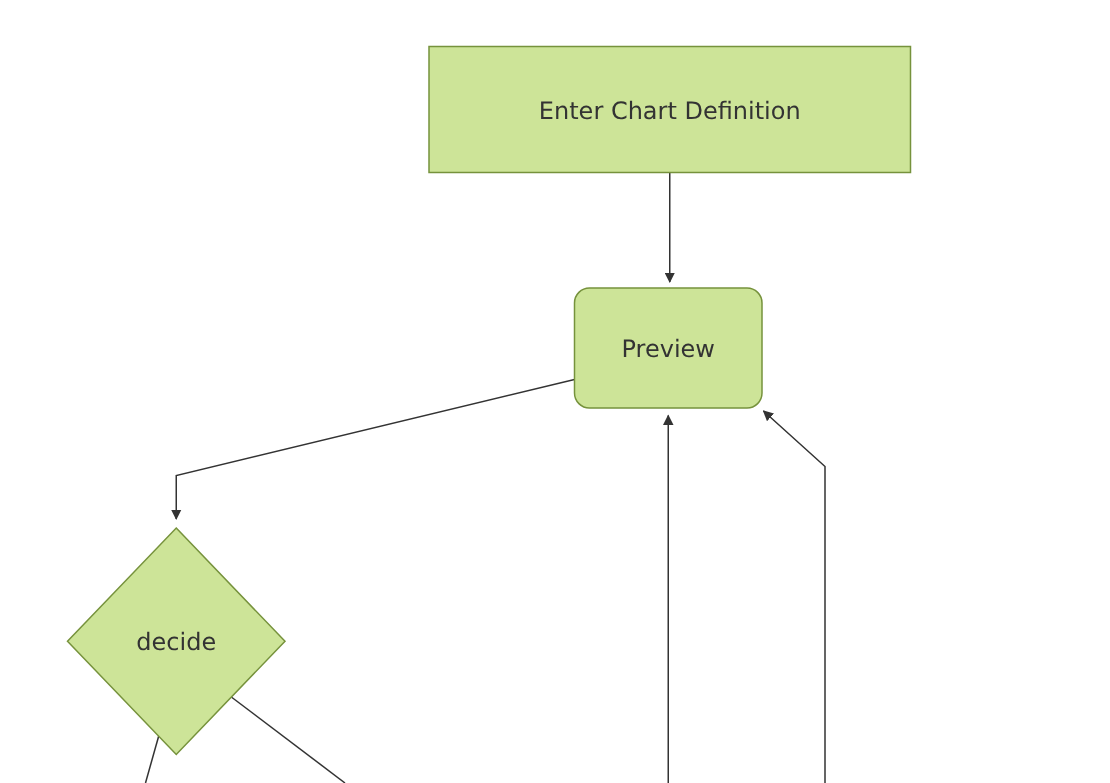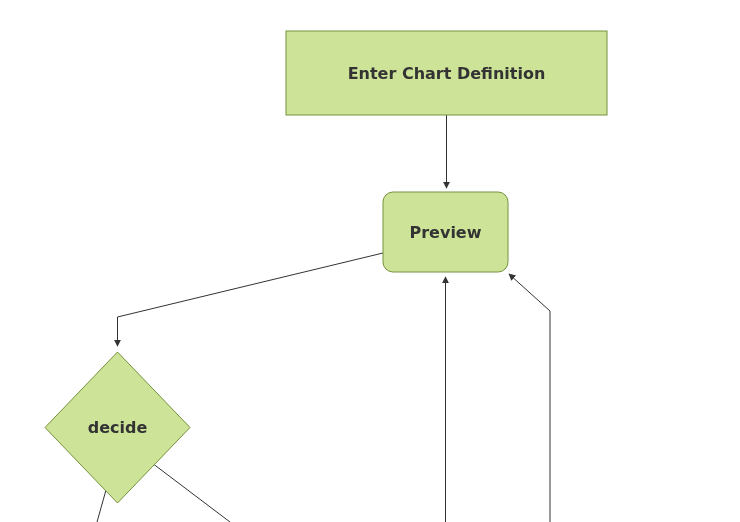--- a/index.html
+++ b/index.html
@@ -7,21 +7,20 @@
     padding: 0;
     width: 740px;
     height: 522px;
     background: #ffffff;
     overflow: hidden;
   }
   .stage {
     position: relative;
     width: 740px;
     height: 522px;
-    font-weight: bold;
   }
   .edge {
     fill: none;
     stroke-width: 1;
   }
   .node-shape {
     stroke-width: 1;
   }
   .node-label {
     font-family: "DejaVu Sans", "Liberation Sans", sans-serif;

